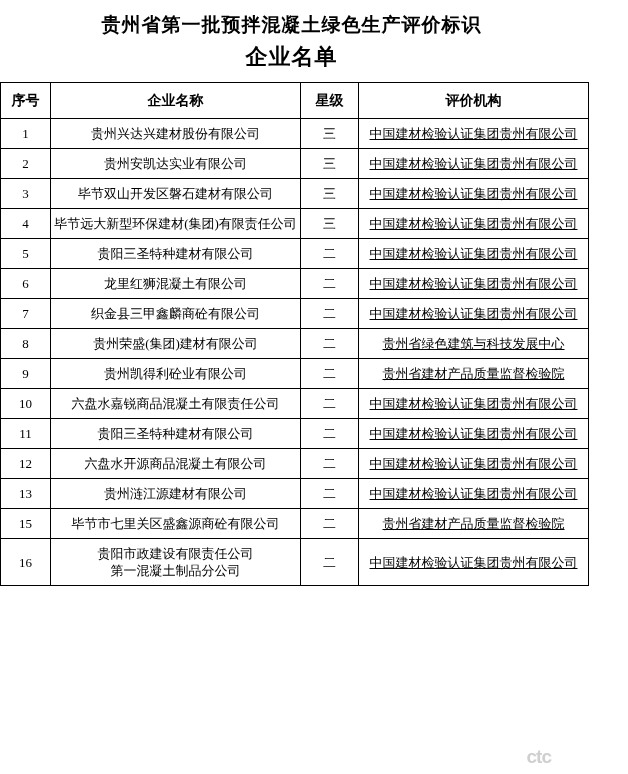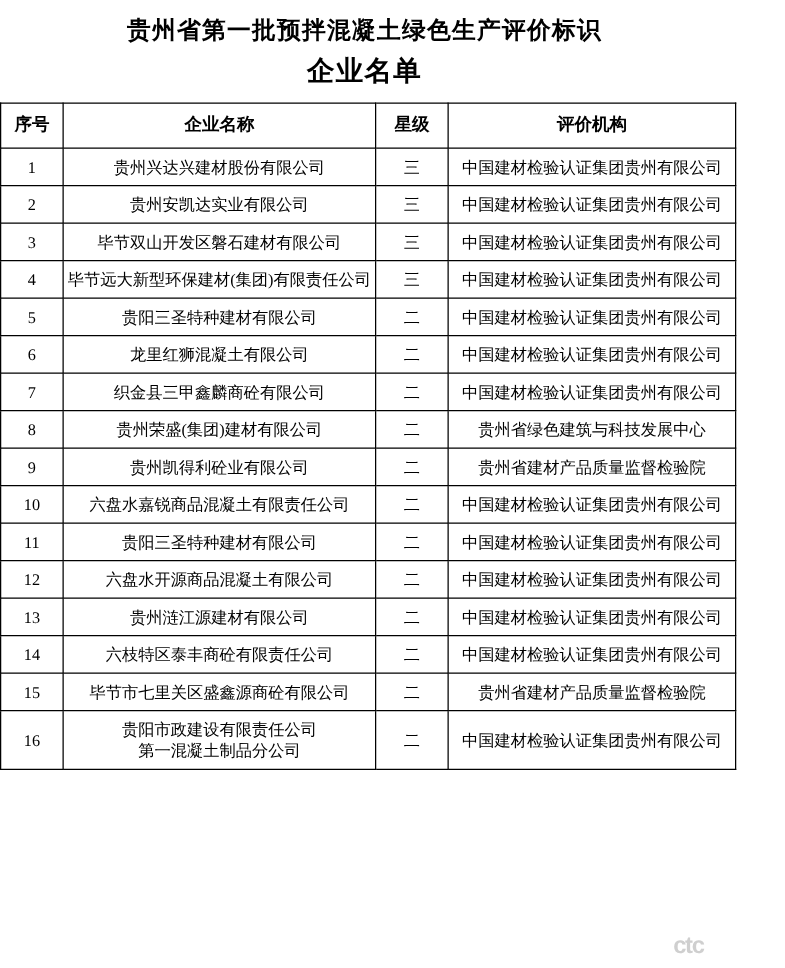--- a/index.html
+++ b/index.html
@@ -62,25 +62,25 @@
     font-size: 14px;
     padding: 9px 6px;
   }
   .col-idx { width: 50px; }
   .col-name { width: 250px; }
   .col-star { width: 58px; }
   .col-org { width: 230px; }
   td.idx { font-size: 12px; }
   td.name { font-size: 13.5px; }
   td.star { font-size: 13.5px; }
-  td.org { font-size: 13px; }
+  td.org { font-size: 13px; text-decoration: underline; }
   .two-line { line-height: 16px; }
   .watermark {
     position: absolute;
-    right: 20px;
+    right: 32px;
     bottom: 6px;
     font-size: 19px;
     font-weight: bold;
     color: #cfcfcf;
     font-family: "Liberation Sans", sans-serif;
     letter-spacing: -1px;
   }
 </style>
 </head>
 <body>
@@ -181,26 +181,20 @@
             <td class="star">二</td>
             <td class="org">中国建材检验认证集团贵州有限公司</td>
           </tr>
           <tr>
             <td class="idx">13</td>
             <td class="name">贵州涟江源建材有限公司</td>
             <td class="star">二</td>
             <td class="org">中国建材检验认证集团贵州有限公司</td>
           </tr>
           <tr>
-            <td class="idx">14</td>
-            <td class="name">六枝特区泰丰商砼有限责任公司</td>
-            <td class="star">二</td>
-            <td class="org">中国建材检验认证集团贵州有限公司</td>
-          </tr>
-          <tr>
             <td class="idx">15</td>
             <td class="name">毕节市七里关区盛鑫源商砼有限公司</td>
             <td class="star">二</td>
             <td class="org">贵州省建材产品质量监督检验院</td>
           </tr>
           <tr>
             <td class="idx">16</td>
             <td class="name two-line">贵阳市政建设有限责任公司<br>第一混凝土制品分公司</td>
             <td class="star">二</td>
             <td class="org">中国建材检验认证集团贵州有限公司</td>

